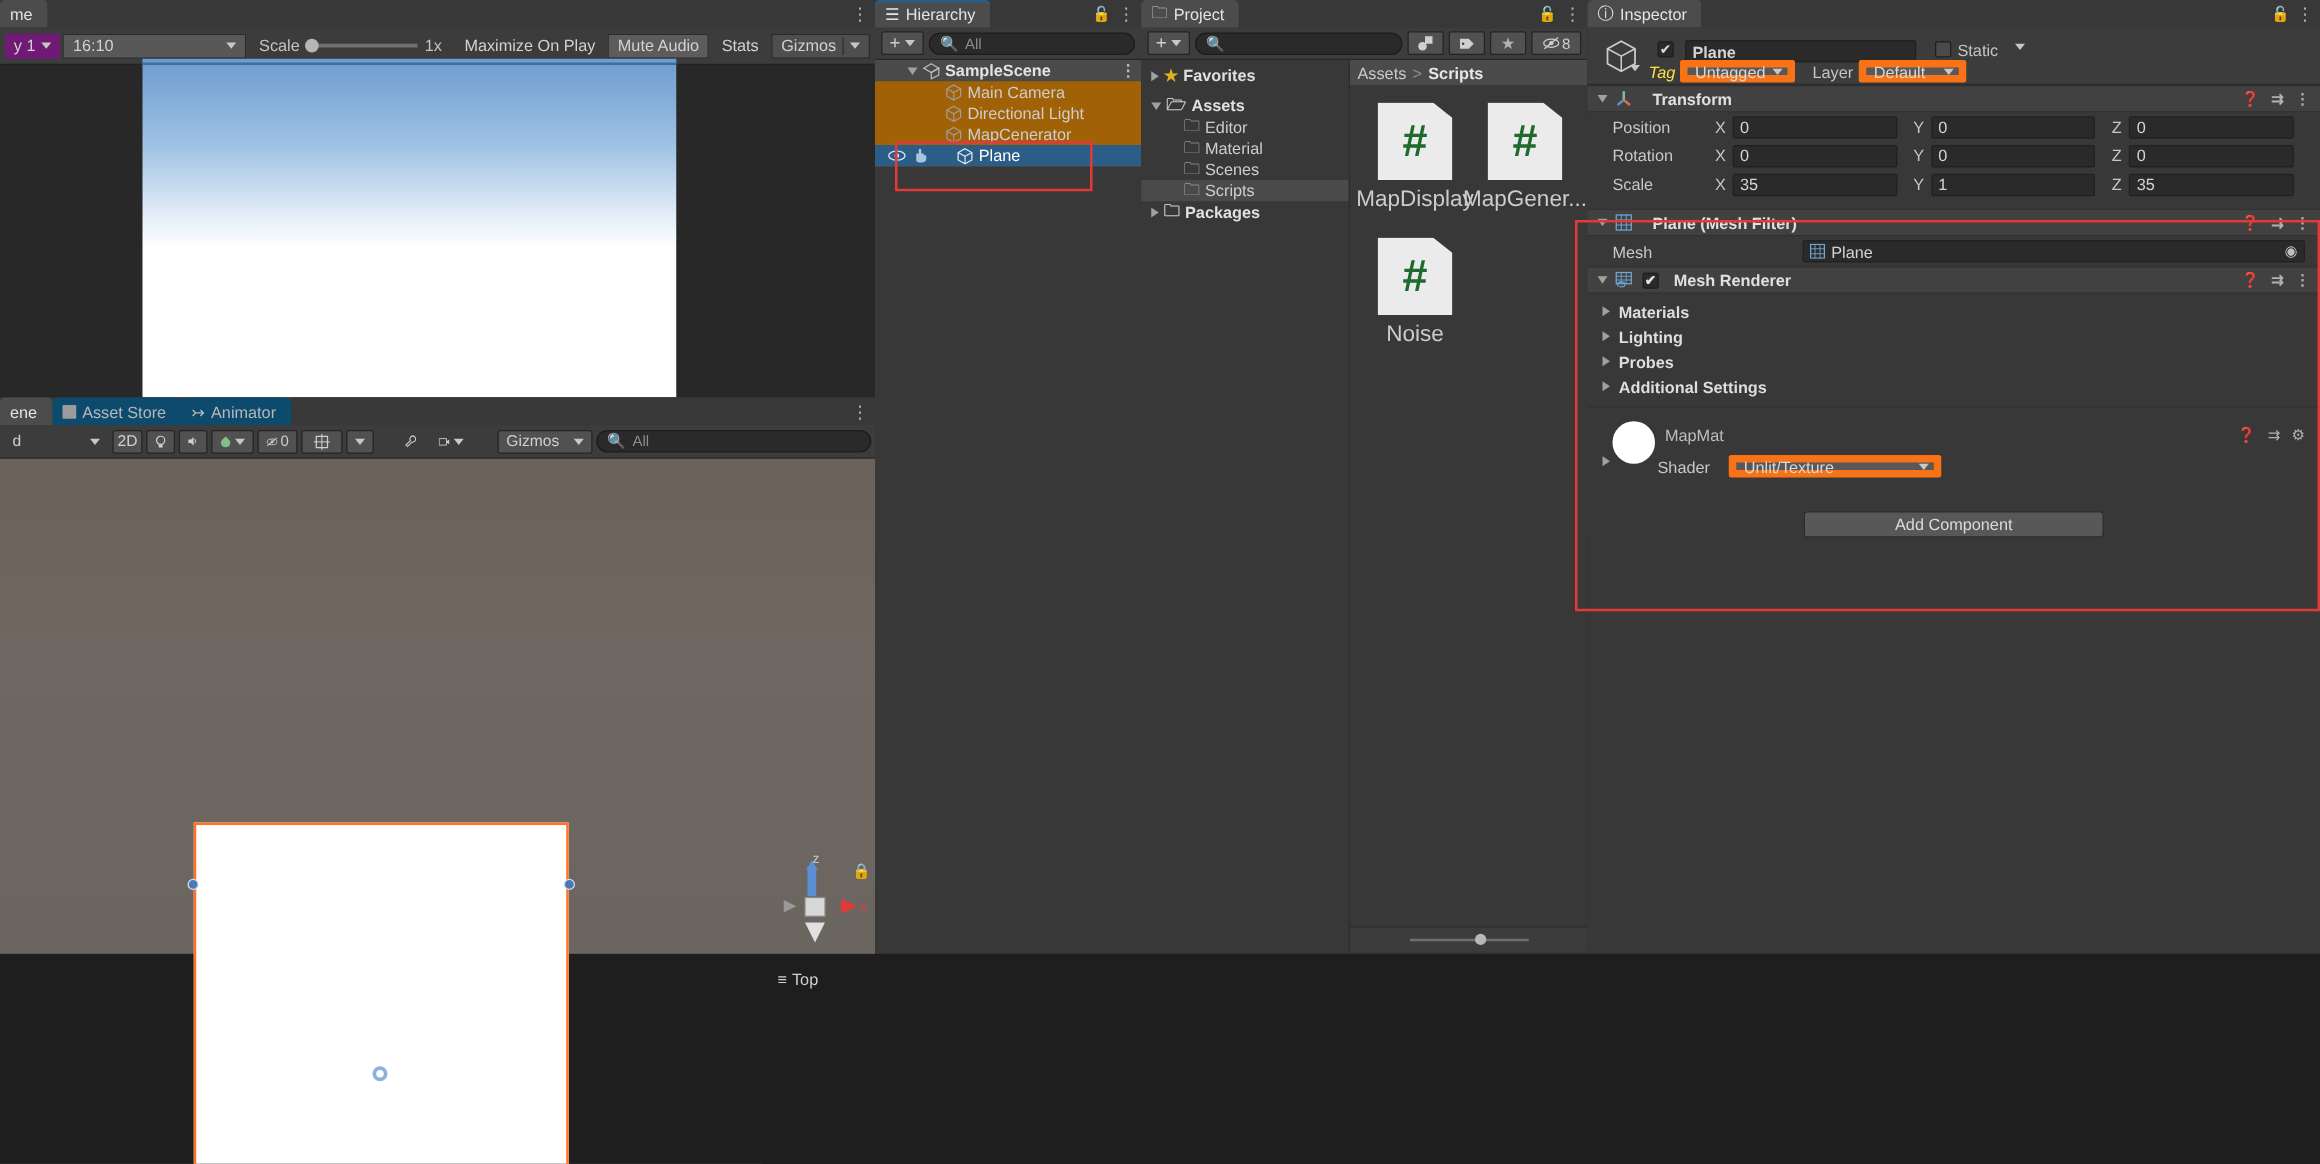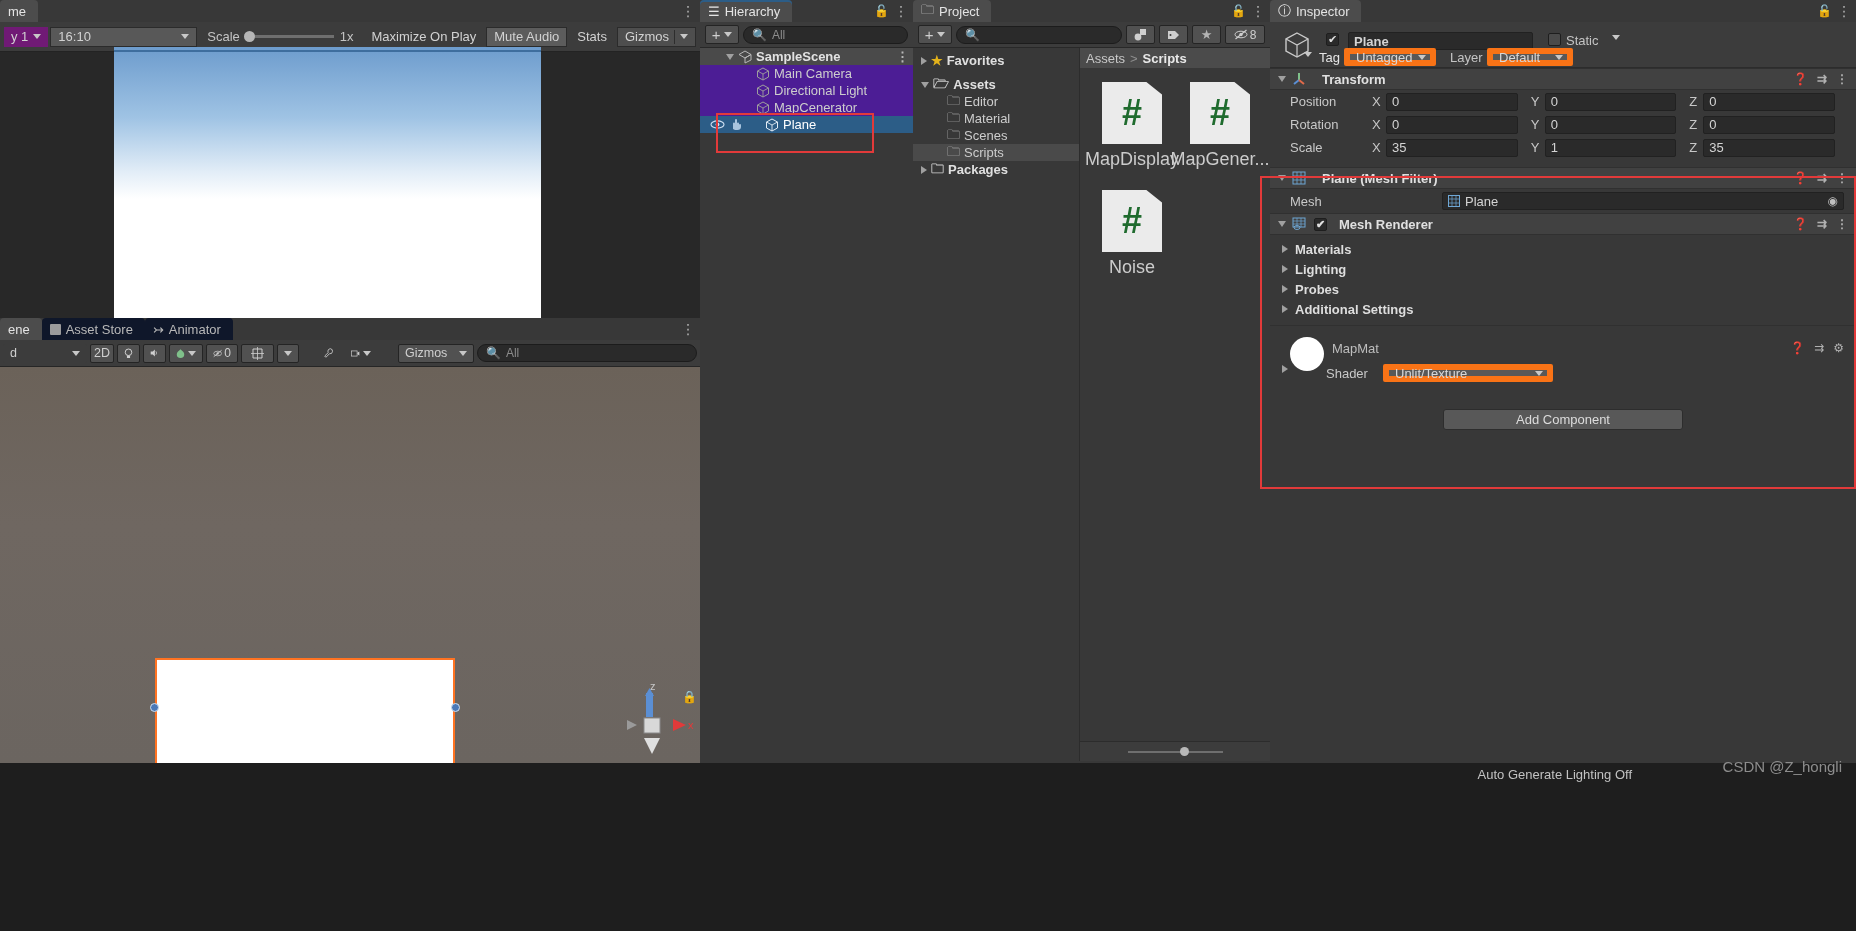--- a/index.html
+++ b/index.html
@@ -10,21 +10,21 @@
     font-size: 13px;
     color: #c4c4c4;
     overflow: hidden;
   }
   #root { position: relative; width: 1856px; height: 931px; background: #1e1e1e; }
 
   
   .tabstrip { height: 22px; background: #383838; display: flex; align-items: flex-end; position: relative; }
   .tab {
     height: 22px; padding: 0 12px 0 8px; display: flex; align-items: center; gap: 5px;
-    background: #0f172a; color: #b8b8b8; font-size: 13px;
+    background: #0c4a6e; color: #b8b8b8; font-size: 13px;
     border-top-left-radius: 4px; border-top-right-radius: 4px;
   }
   .tab.active { background: #4c4c4c; color: #e4e4e4; }
   .tab.bluebar { box-shadow: inset 0 2px 0 0 #2c5d87; }
   .tabrest { flex: 1; background: #383838; height: 22px; }
   .panel-menu { position: absolute; right: 6px; top: 3px; color: #b4b4b4; font-size: 14px; letter-spacing: -1px; }
   .lockicon { position: absolute; right: 24px; top: 4px; color: #b4b4b4; font-size: 12px; }
   .tbtn {
     height: 19px; min-width: 20px; padding: 0 6px; background: #515151; border: 1px solid #242424;
     border-radius: 2px; display: flex; align-items: center; justify-content: center;
@@ -74,21 +74,21 @@
   #pivot-dot { position: absolute; left: 298px; top: 535px; width: 12px; height: 12px; border-radius: 50%;
                background: #ffffff; border: 3px solid #8cb2dd; }
   #gizmo { position: absolute; left: 610px; top: 360px; width: 90px; height: 90px; }
   #gizmo-label { position: absolute; left: 622px; top: 458px; color: #cfcfcf; font-size: 13px;
                  display: flex; align-items: center; gap: 4px; }
 
   
   #hierarchy { position: absolute; left: 700px; top: 0; width: 213px; height: 763px; background: #383838; }
   #hier-toolbar { height: 26px; background: #3c3c3c; display: flex; align-items: center; gap: 4px;
                   padding: 0 5px; border-bottom: 1px solid #282828; }
-  #hier-list { background: #4c1d95; }
+  #hier-list { background: #a16207; }
   .hrow { height: 17px; display: flex; align-items: center; gap: 4px; font-size: 13px; color: #cdcdcd;
           padding-right: 4px; position: relative; }
   .hrow.scene { background: #4a4a4a; font-weight: bold; color: #e2e2e2; }
   .hrow.sel { background: #2c5d87; color: #ffffff; }
 
   
   #project { position: absolute; left: 913px; top: 0; width: 357px; height: 763px; background: #383838; }
   #proj-toolbar { height: 26px; background: #3c3c3c; display: flex; align-items: center; gap: 4px;
                   padding: 0 5px; border-bottom: 1px solid #282828; }
   #proj-body { display: flex; height: 713px; }
@@ -527,21 +527,21 @@
         <span style="position:absolute;left:34px;top:30px;" class="caret-dn"></span>
 
         <div class="chk" style="position:absolute;left:56px;top:11px;">✔</div>
         <div class="ifield" style="position:absolute;left:78px;top:10px;width:185px;font-weight:bold;">
           <span>Plane</span>
         </div>
         <div class="chk plain" style="position:absolute;left:278px;top:11px;"></div>
         <span style="position:absolute;left:296px;top:11px;">Static</span>
         <span style="position:absolute;left:342px;top:13px;" class="caret-dn"></span>
 
-        <span style="position:absolute;left:49px;top:28px;color:#e5e5e5;">Tag</span>
+        <span style="position:absolute;left:49px;top:28px;color:#fde047;font-style:italic;">Tag</span>
         <div class="idrop" style="position:absolute;left:74px;top:26px;width:92px;">
           <span>Untagged</span>
           <span class="caret-dn"></span>
         </div>
         <span style="position:absolute;left:180px;top:28px;color:#c4c4c4;">Layer</span>
         <div class="idrop" style="position:absolute;left:217px;top:26px;width:86px;">
           <span>Default</span>
           <span class="caret-dn"></span>
         </div>
       </div>
@@ -690,18 +690,14 @@
                     display:flex;align-items:center;justify-content:center;color:#dcdcdc;font-size:13px;">
           <span>Add Component</span>
         </div>
       </div>
     </div>
   </div>
 
   <div id="red-outline"></div>
   <div id="red-outline-hier"></div>
 
-  <div id="statusbar">
-    <span id="status-text">Auto Generate Lighting Off</span>
-    <span id="watermark">CSDN @Z_hongli</span>
-  </div>
 
 </div>
 
 </body></html>

